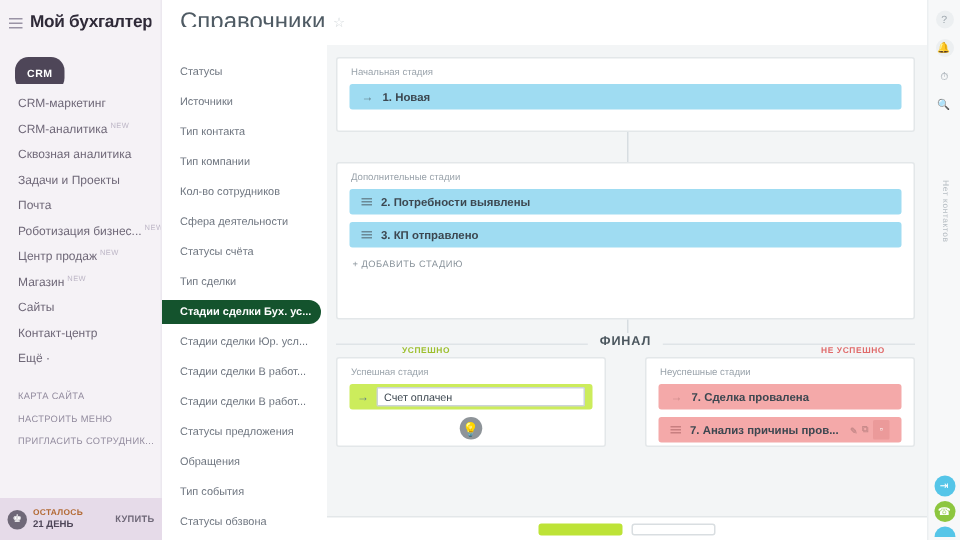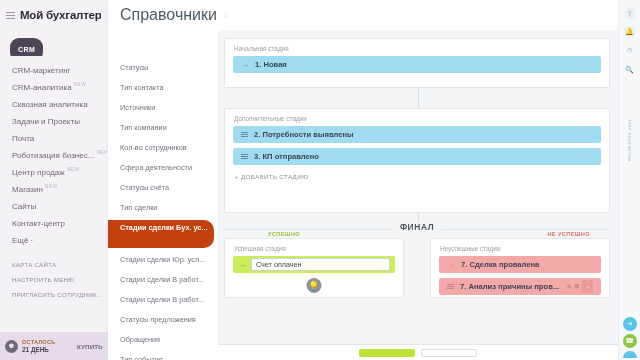--- a/index.html
+++ b/index.html
@@ -74,35 +74,35 @@
   .topbar {
     position: absolute; left: 108px; top: 0; right: 22px; height: 30px;
     background: #fff;
     display: flex; align-items: center; padding-left: 12px; gap: 5px;
   }
   .page-title { font-size: 16px; color: #4f5b64; }
   .star { font-size: 9px; color: #d2d7da; }
 
   
   .mid-col {
-    position: absolute; left: 108px; top: 38px;
+    position: absolute; left: 108px; top: 18px;
     width: 110px; bottom: 0;
     background: #fff;
   }
   .mnav { padding-top: 20px; }
   .mnav-item {
     height: 20px; line-height: 20px;
     padding-left: 12px; padding-right: 6px;
     font-size: 7.3px; color: #6f7680;
     white-space: nowrap; overflow: hidden;
   }
   .mnav-item.active {
-    background: #c2410c; color: #fff; font-weight: bold;
+    background: #14532d; color: #fff; font-weight: bold;
     border-radius: 0 10px 10px 0; margin-right: 4px;
-    height: 28px; line-height: 16px; margin-top: 2px; margin-bottom: 2px;
+    height: 16px; line-height: 16px; margin-top: 2px; margin-bottom: 2px;
   }
 
   
   .canvas {
     position: absolute; left: 218px; top: 30px; right: 22px; bottom: 0;
     background: #f3f5f6;
     overflow: hidden;
   }
   .card {
     background: #fff; border: 1px solid #e3e7e9; border-radius: 2px;
@@ -262,22 +262,22 @@
   </div>
 
   <div class="topbar">
     <span class="page-title">Справочники</span>
     <span class="star">☆</span>
   </div>
 
   <div class="mid-col">
     <div class="mnav">
       <div class="mnav-item">Статусы</div>
+      <div class="mnav-item">Источники</div>
       <div class="mnav-item">Тип контакта</div>
-      <div class="mnav-item">Источники</div>
       <div class="mnav-item">Тип компании</div>
       <div class="mnav-item">Кол-во сотрудников</div>
       <div class="mnav-item">Сфера деятельности</div>
       <div class="mnav-item">Статусы счёта</div>
       <div class="mnav-item">Тип сделки</div>
       <div class="mnav-item active">Стадии сделки Бух. ус...</div>
       <div class="mnav-item">Стадии сделки Юр. усл...</div>
       <div class="mnav-item">Стадии сделки В работ...</div>
       <div class="mnav-item">Стадии сделки В работ...</div>
       <div class="mnav-item">Статусы предложения</div>

